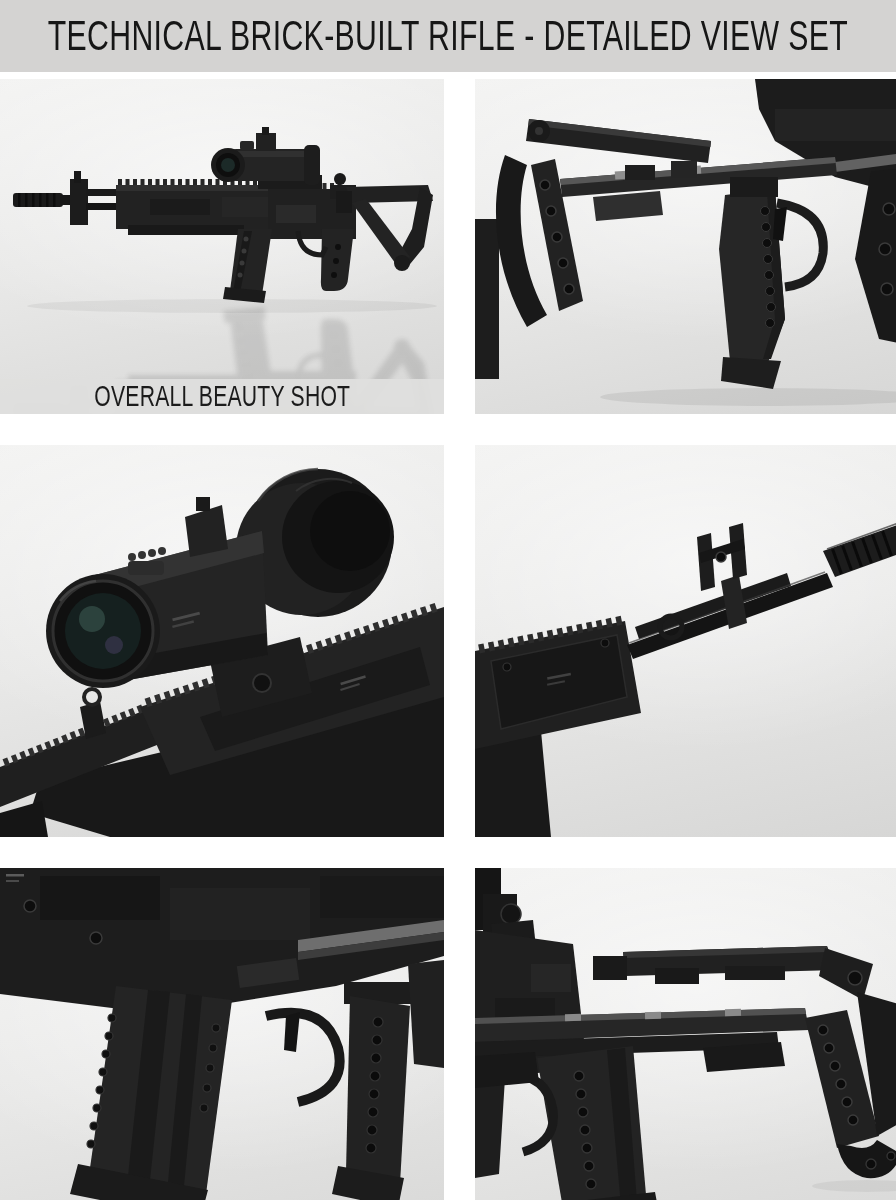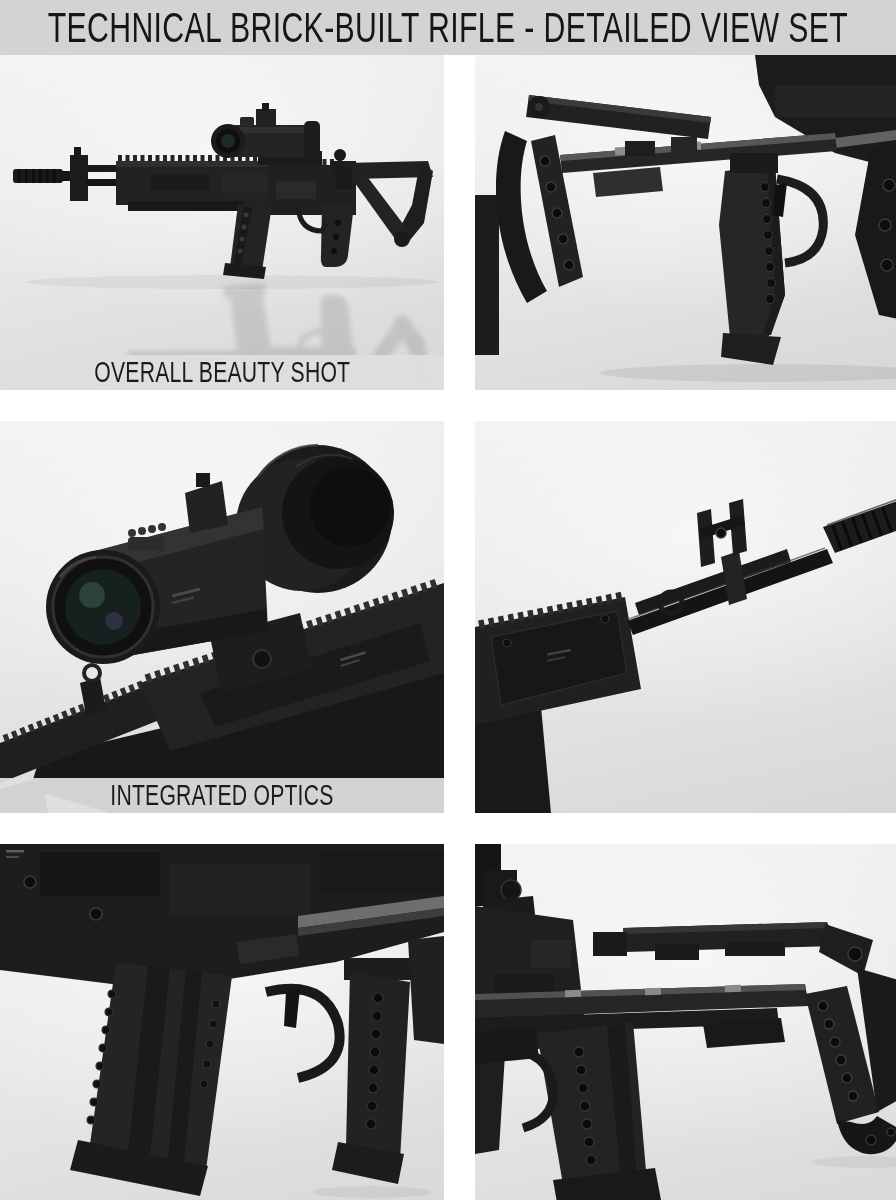--- a/index.html
+++ b/index.html
@@ -2,22 +2,23 @@
 <html style="--header-bg: #d4d3d2; --title-color: #161616; --caption-bg: rgba(223,223,222,0.94); --caption-color: #1b1b1b; --gutter: #ffffff; --photo-bg-light: #f3f3f2; --photo-bg-dark: #d6d6d5; --brick-black: #1d1d1d;"><head>
 <meta charset="utf-8">
 <style>
   html,body{margin:0;padding:0;}
   body{
     width:896px;height:1200px;overflow:hidden;
     background:var(--gutter,#ffffff);
     font-family:"Liberation Sans",sans-serif;
   }
   .header{
-    height:55px;background:var(--header-bg,#d4d3d2);
+    height:72px;background:var(--header-bg,#d4d3d2);
     display:flex;align-items:center;justify-content:center;
+    margin-bottom:7px;
   }
   .header .t{
     font-size:42px;font-weight:500;color:var(--title-color,#161616);
     white-space:nowrap;transform:scaleX(0.72);transform-origin:center;
     letter-spacing:0.5px;line-height:1;
   }
   .grid{
     display:grid;
     grid-template-columns:444px 444px;
     grid-template-rows:335px 392px 393px;
@@ -205,23 +206,20 @@
           <circle cx="162" cy="106" r="4" fill="#333"></circle>
         <circle cx="103" cy="186" r="57" fill="#1a1a1a"></circle>
         <circle cx="103" cy="186" r="50" fill="#101010" stroke="#303030" stroke-width="3"></circle>
         <circle cx="103" cy="186" r="38" fill="#15201f"></circle>
         <circle cx="92" cy="174" r="13" fill="#3c5a52" opacity="0.6"></circle>
         <circle cx="114" cy="200" r="9" fill="#4a3f63" opacity="0.5"></circle>
         <path d="M60,156 A52 52 0 0 1 96,136" fill="none" stroke="#4a4a4a" stroke-width="2.5" opacity="0.8"></path>
         <polygon points="0,368 42,356 48,392 0,392" fill="#151515"></polygon>
       </svg>
     </div>
-    <figcaption class="caption">
-      <span class="c">INTEGRATED OPTICS</span>
-    </figcaption>
   </figure>
 
   <figure class="panel">
     <div class="photo">
       <svg viewBox="0 0 444 392" xmlns="http://www.w3.org/2000/svg">
         <polygon points="0,300 66,286 76,392 0,392" fill="#191919"></polygon>
         <polygon points="0,206 150,176 166,268 0,304" fill="#202020"></polygon>
         <line x1="4" y1="204" x2="148" y2="175" stroke="#2b2b2b" stroke-width="9" stroke-dasharray="5.5 4.5"></line>
         <polygon points="16,216 142,190 152,252 26,284" fill="#171717" stroke="#2b2b2b" stroke-width="1.5"></polygon>
         <rect x="72" y="230" width="24" height="2.5" fill="#5e5e5e" opacity="0.6" transform="rotate(-11 84 231)"></rect>

